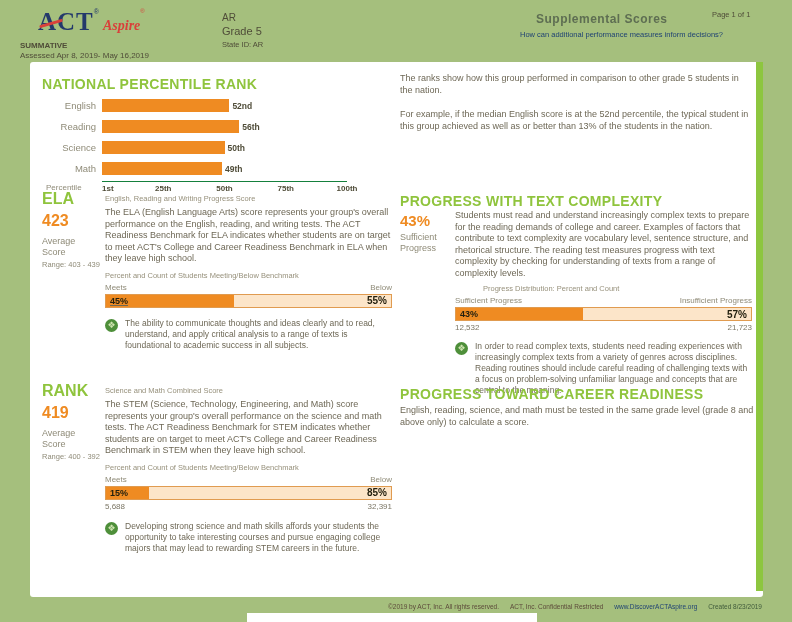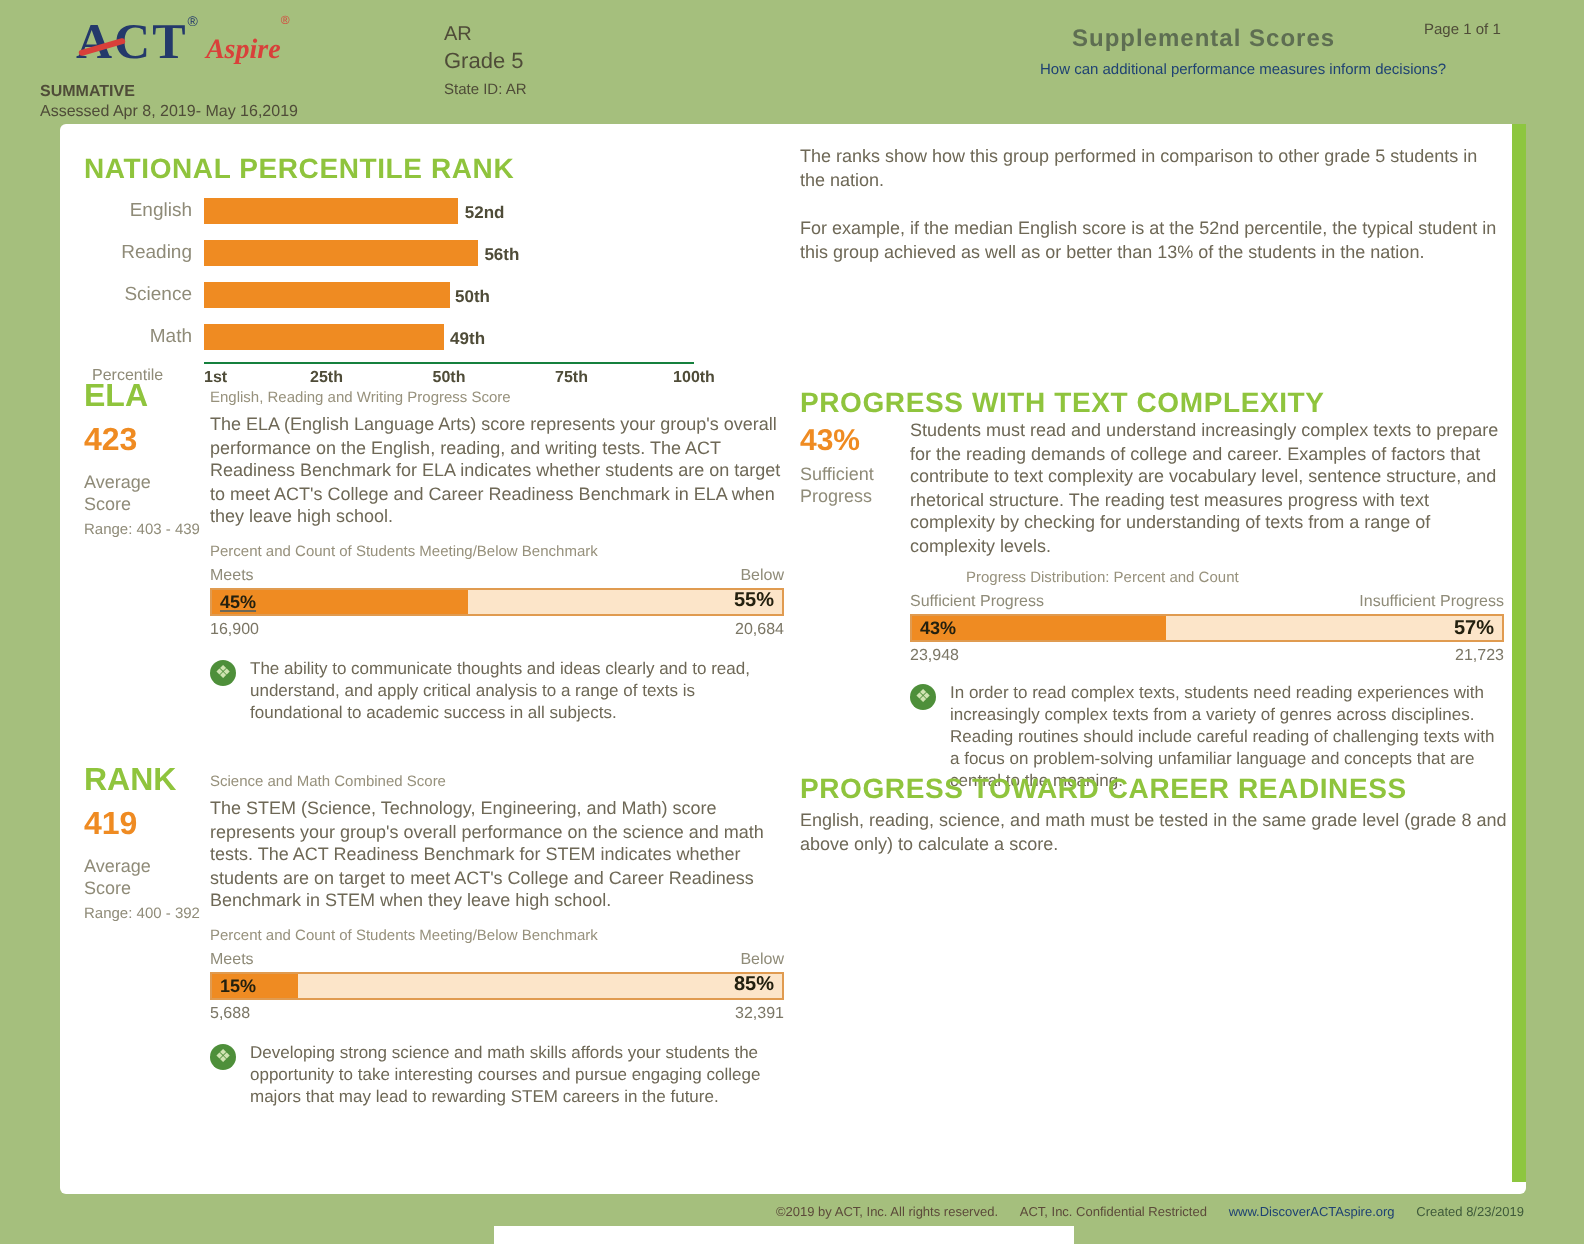--- a/index.html
+++ b/index.html
@@ -164,24 +164,20 @@
           <span>Below</span>
         </div>
         <div class="hbar">
           <div class="hbar-left" style="width: 45%; text-decoration: underline;">
               <span>45%</span>
             </div>
           <div class="hbar-right">
               <span>55%</span>
             </div>
         </div>
-        <div class="dist-counts">
-          <span>16,900</span>
-          <span>20,684</span>
-        </div>
       </div>
       <div class="note" style="margin-top:10px;">
         <div class="note-icon">❖</div>
         <div class="note-text">The ability to communicate thoughts and ideas clearly and to read, understand, and apply critical analysis to a range of texts is foundational to academic success in all subjects.</div>
       </div>
     </div>
 
     <div class="tc-title sec-title">PROGRESS WITH TEXT COMPLEXITY</div>
     <div class="tc-pct">43%</div>
     <div class="tc-pctcap">Sufficient Progress</div>
@@ -195,21 +191,21 @@
         </div>
         <div class="hbar">
           <div class="hbar-left" style="width: 43%;">
               <span>43%</span>
             </div>
           <div class="hbar-right">
               <span>57%</span>
             </div>
         </div>
         <div class="dist-counts">
-          <span>23,948</span>
+          <span>12,532</span>
           <span>21,723</span>
         </div>
       </div>
       <div class="note" style="margin-top:9px;">
         <div class="note-icon">❖</div>
         <div class="note-text">In order to read complex texts, students need reading experiences with increasingly complex texts from a variety of genres across disciplines. Reading routines should include careful reading of challenging texts with a focus on problem-solving unfamiliar language and concepts that are central to the meaning.</div>
       </div>
     </div>
 
     <div class="score-col" style="left:12px; top:320px;">

